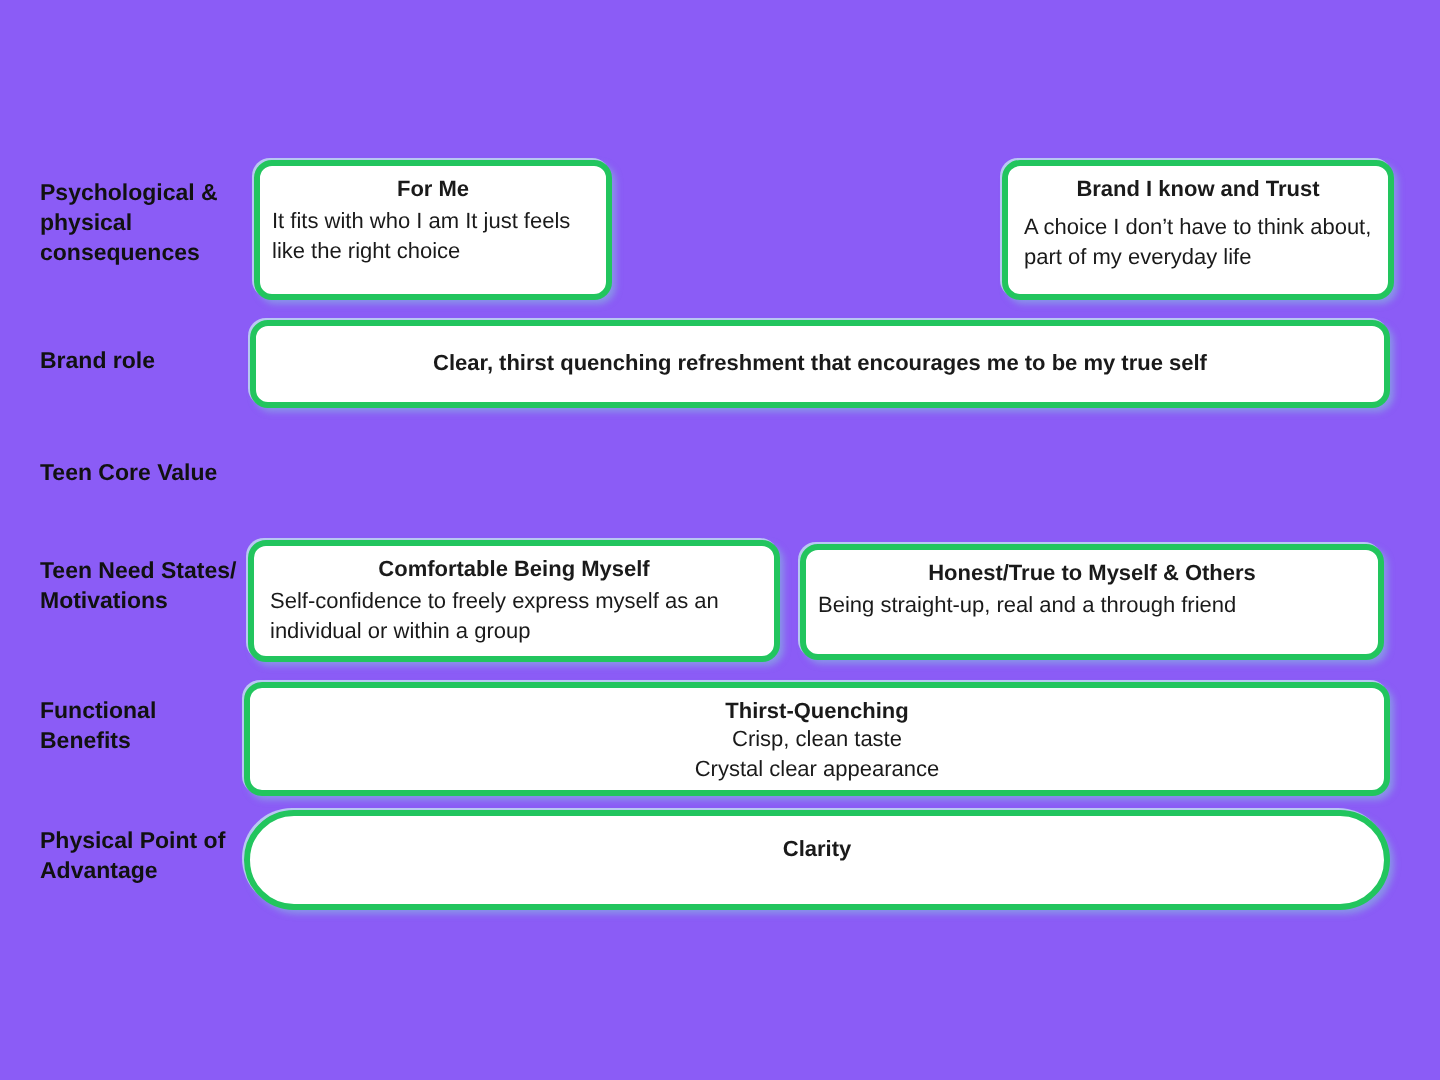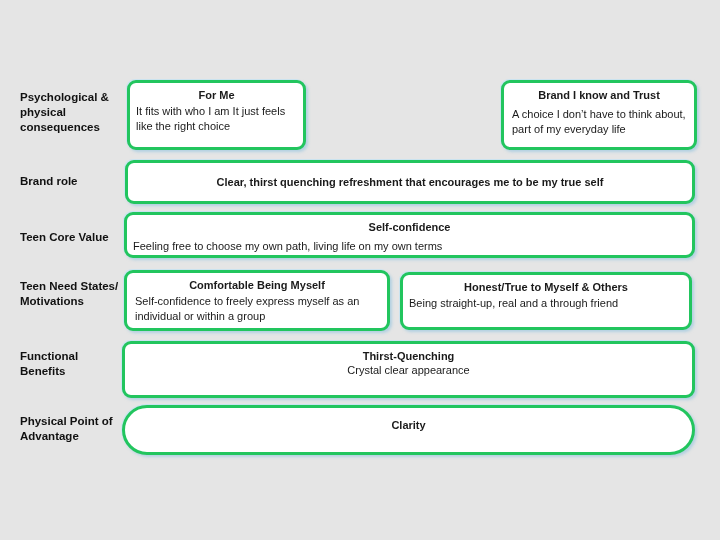--- a/index.html
+++ b/index.html
@@ -1,21 +1,21 @@
 <!DOCTYPE html>
 <html><head>
 <meta charset="utf-8">
 <style>
   html,body{margin:0;padding:0;}
   body{
     width:720px;height:540px;background:#ffffff;
     font-family:"Liberation Sans", sans-serif;
     color:#1a1a1a;position:relative;overflow:hidden;
   }
-  .canvas{position:absolute;left:0;top:0;width:720px;height:540px;background:#e5e5e5;}
+  .canvas{position:absolute;left:0;top:0;width:720px;height:540px;background:#8b5cf6;}
   .row-label{
     position:absolute;left:20px;width:102px;
     font-weight:bold;font-size:11.5px;line-height:1.32;color:#111;
   }
   .box{
     position:absolute;background:#ffffff;
     border:3px solid #22c55e;border-radius:9px;
     box-shadow:2px 2px 3px rgba(137,192,222,0.55), -1px -1px 0 rgba(198,228,242,0.8);
     box-sizing:border-box;
     font-size:11px;line-height:1.3;
@@ -53,36 +53,33 @@
     <span class="title">Brand I know and Trust</span>
     <span class="body left" style="padding-top:5px;">A choice I don’t have to think about, part of my everyday life</span>
   </div>
 
   <div class="box" style="left:125px;top:160px;width:570px;height:44px;">
     <div class="vcenter">
       <span class="title">Clear, thirst quenching refreshment that encourages me to be my true self</span>
     </div>
   </div>
 
-  <div class="box" style="left:124px;top:212px;width:571px;height:46px;">
-    <span class="title">Self-confidence</span>
-    <span class="body center" style="padding-top:5px;">Feeling free to choose my own path, living life on my own terms</span>
-  </div>
 
   <div class="box" style="left:124px;top:270px;width:266px;height:61px;">
     <span class="title">Comfortable Being Myself</span>
     <span class="body left">Self-confidence to freely express myself as an individual or within a group</span>
   </div>
   <div class="box" style="left:400px;top:272px;width:292px;height:58px;">
     <span class="title">Honest/True to Myself &amp; Others</span>
     <span class="body center">Being straight-up, real and a through friend</span>
   </div>
 
   <div class="box" style="left:122px;top:341px;width:573px;height:57px;">
     <span class="title">Thirst-Quenching</span>
+    <span class="line">Crisp, clean taste</span>
     <span class="line">Crystal clear appearance</span>
   </div>
 
   <div class="box" style="left:122px;top:405px;width:573px;height:50px;border-radius:25px;">
     <span class="title" style="padding-top:10px;">Clarity</span>
   </div>
 
 </div>
 
 </body></html>

